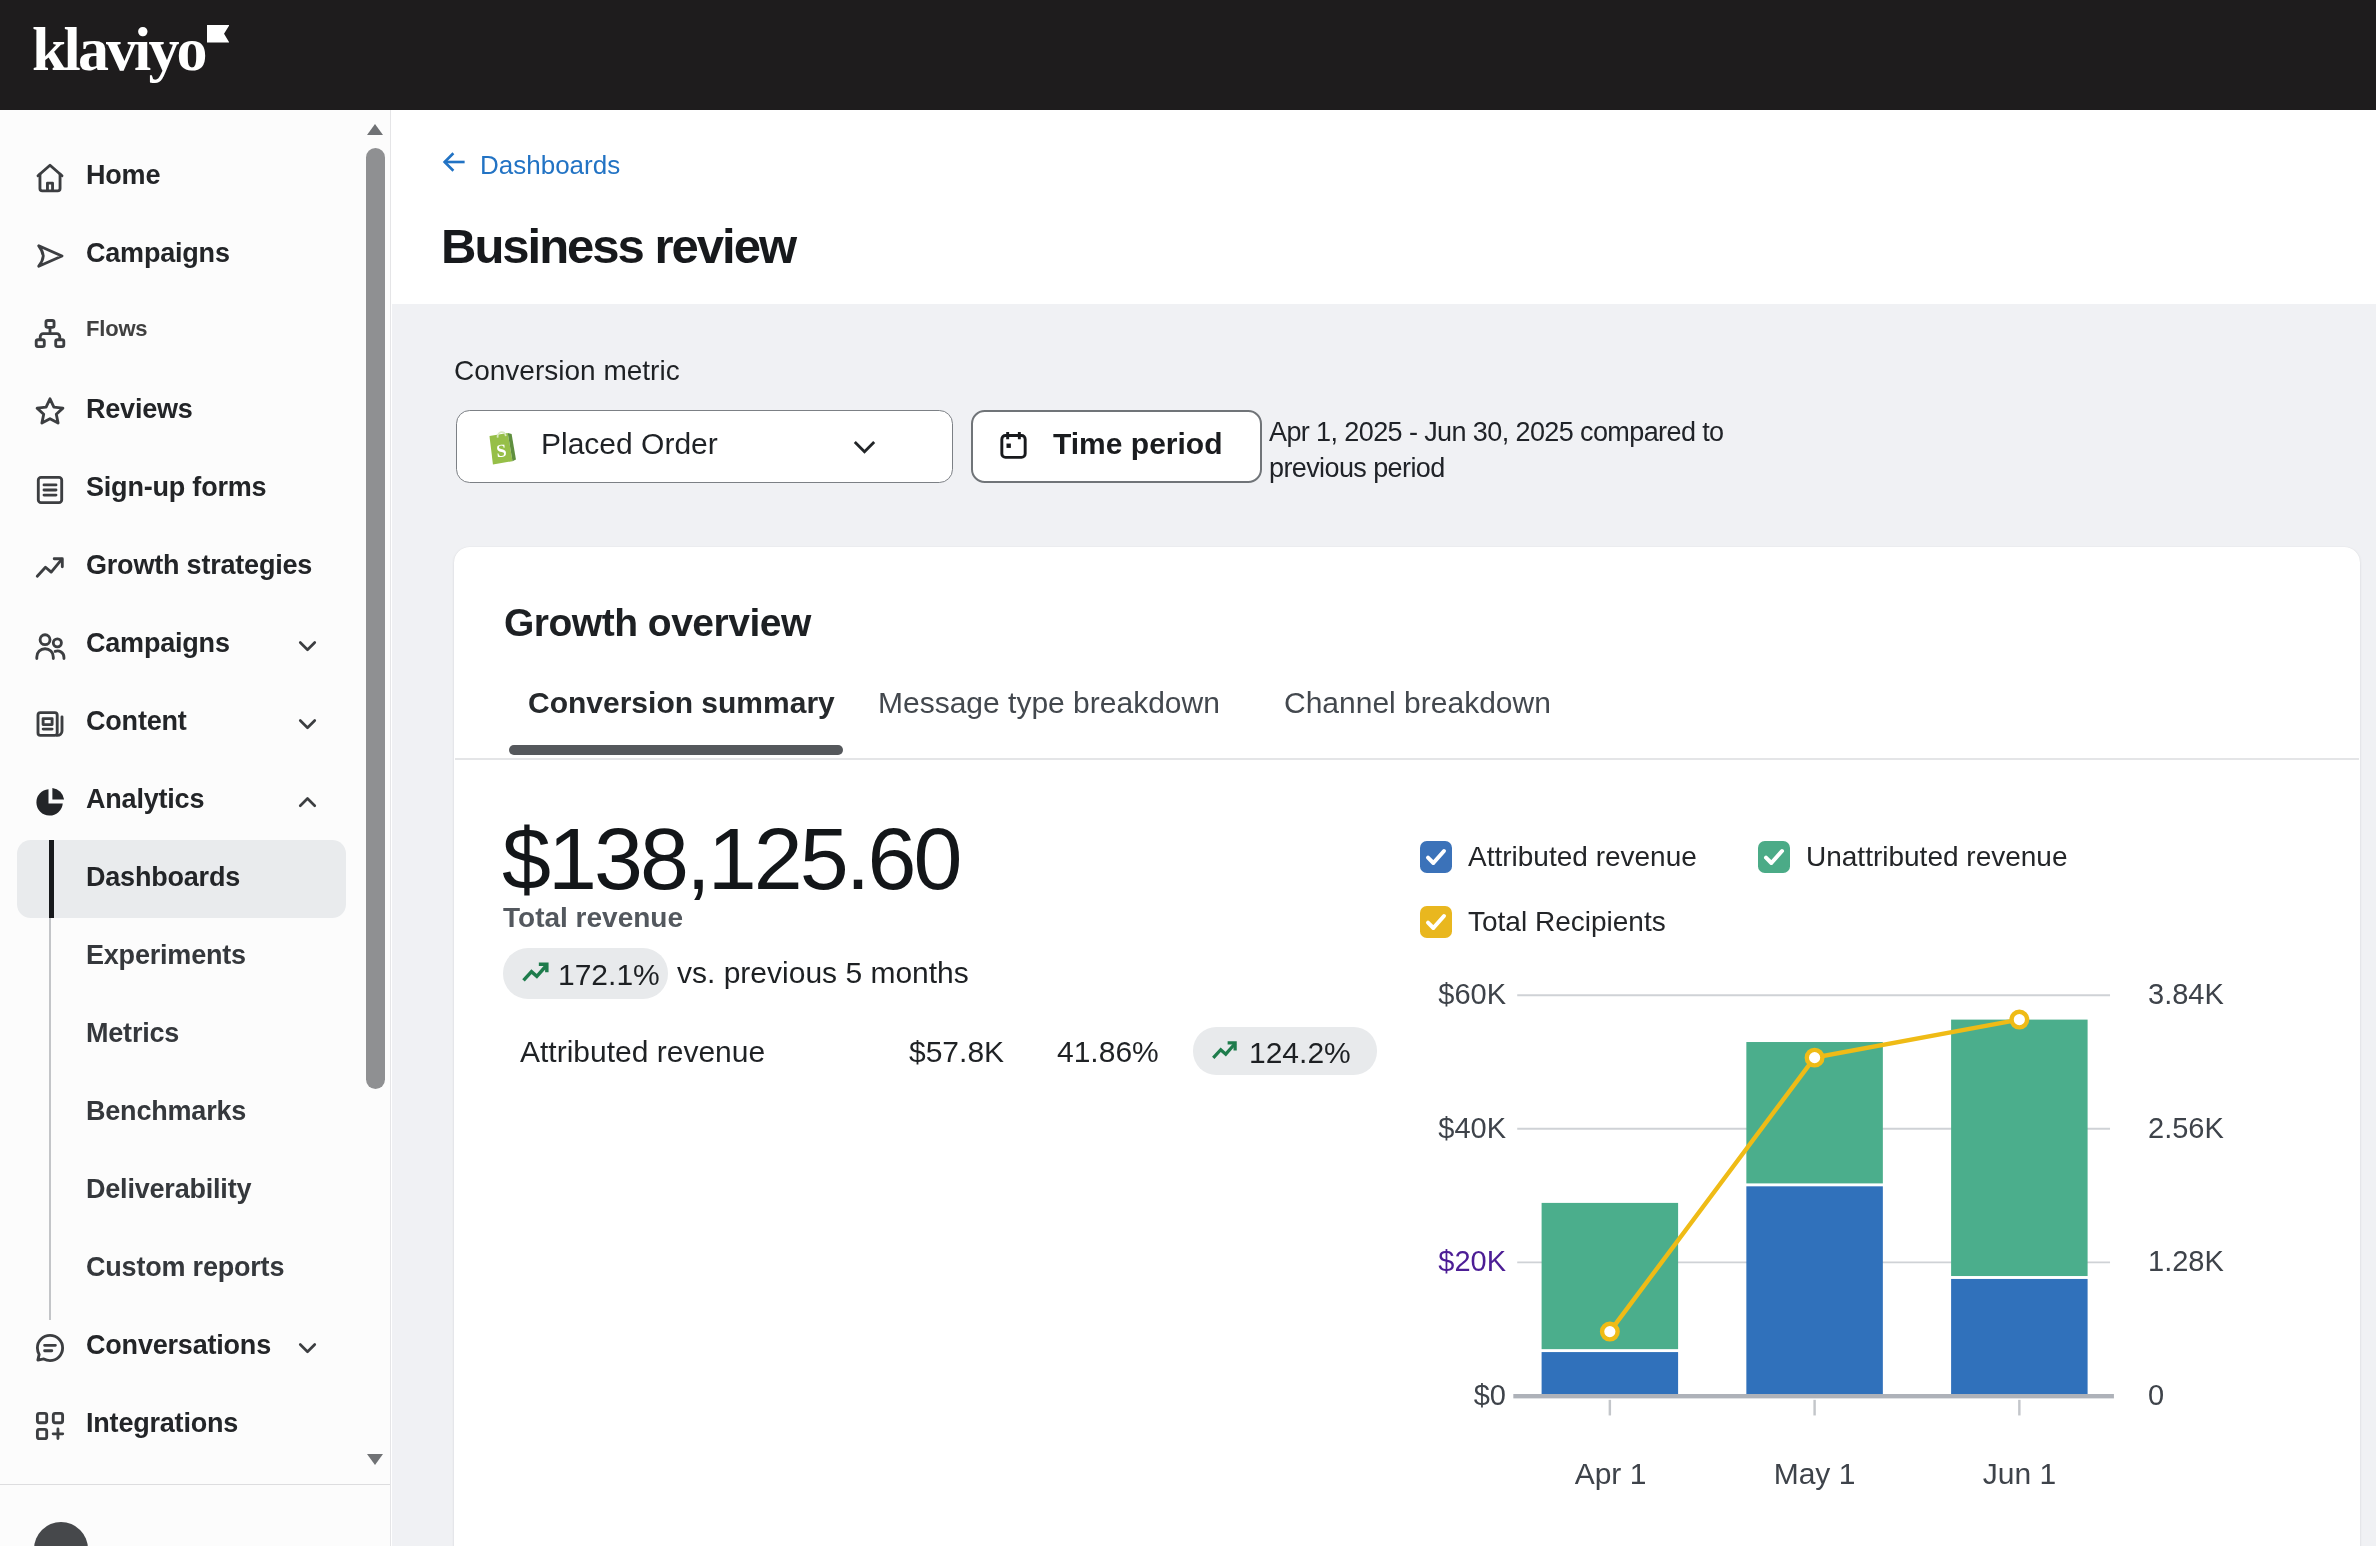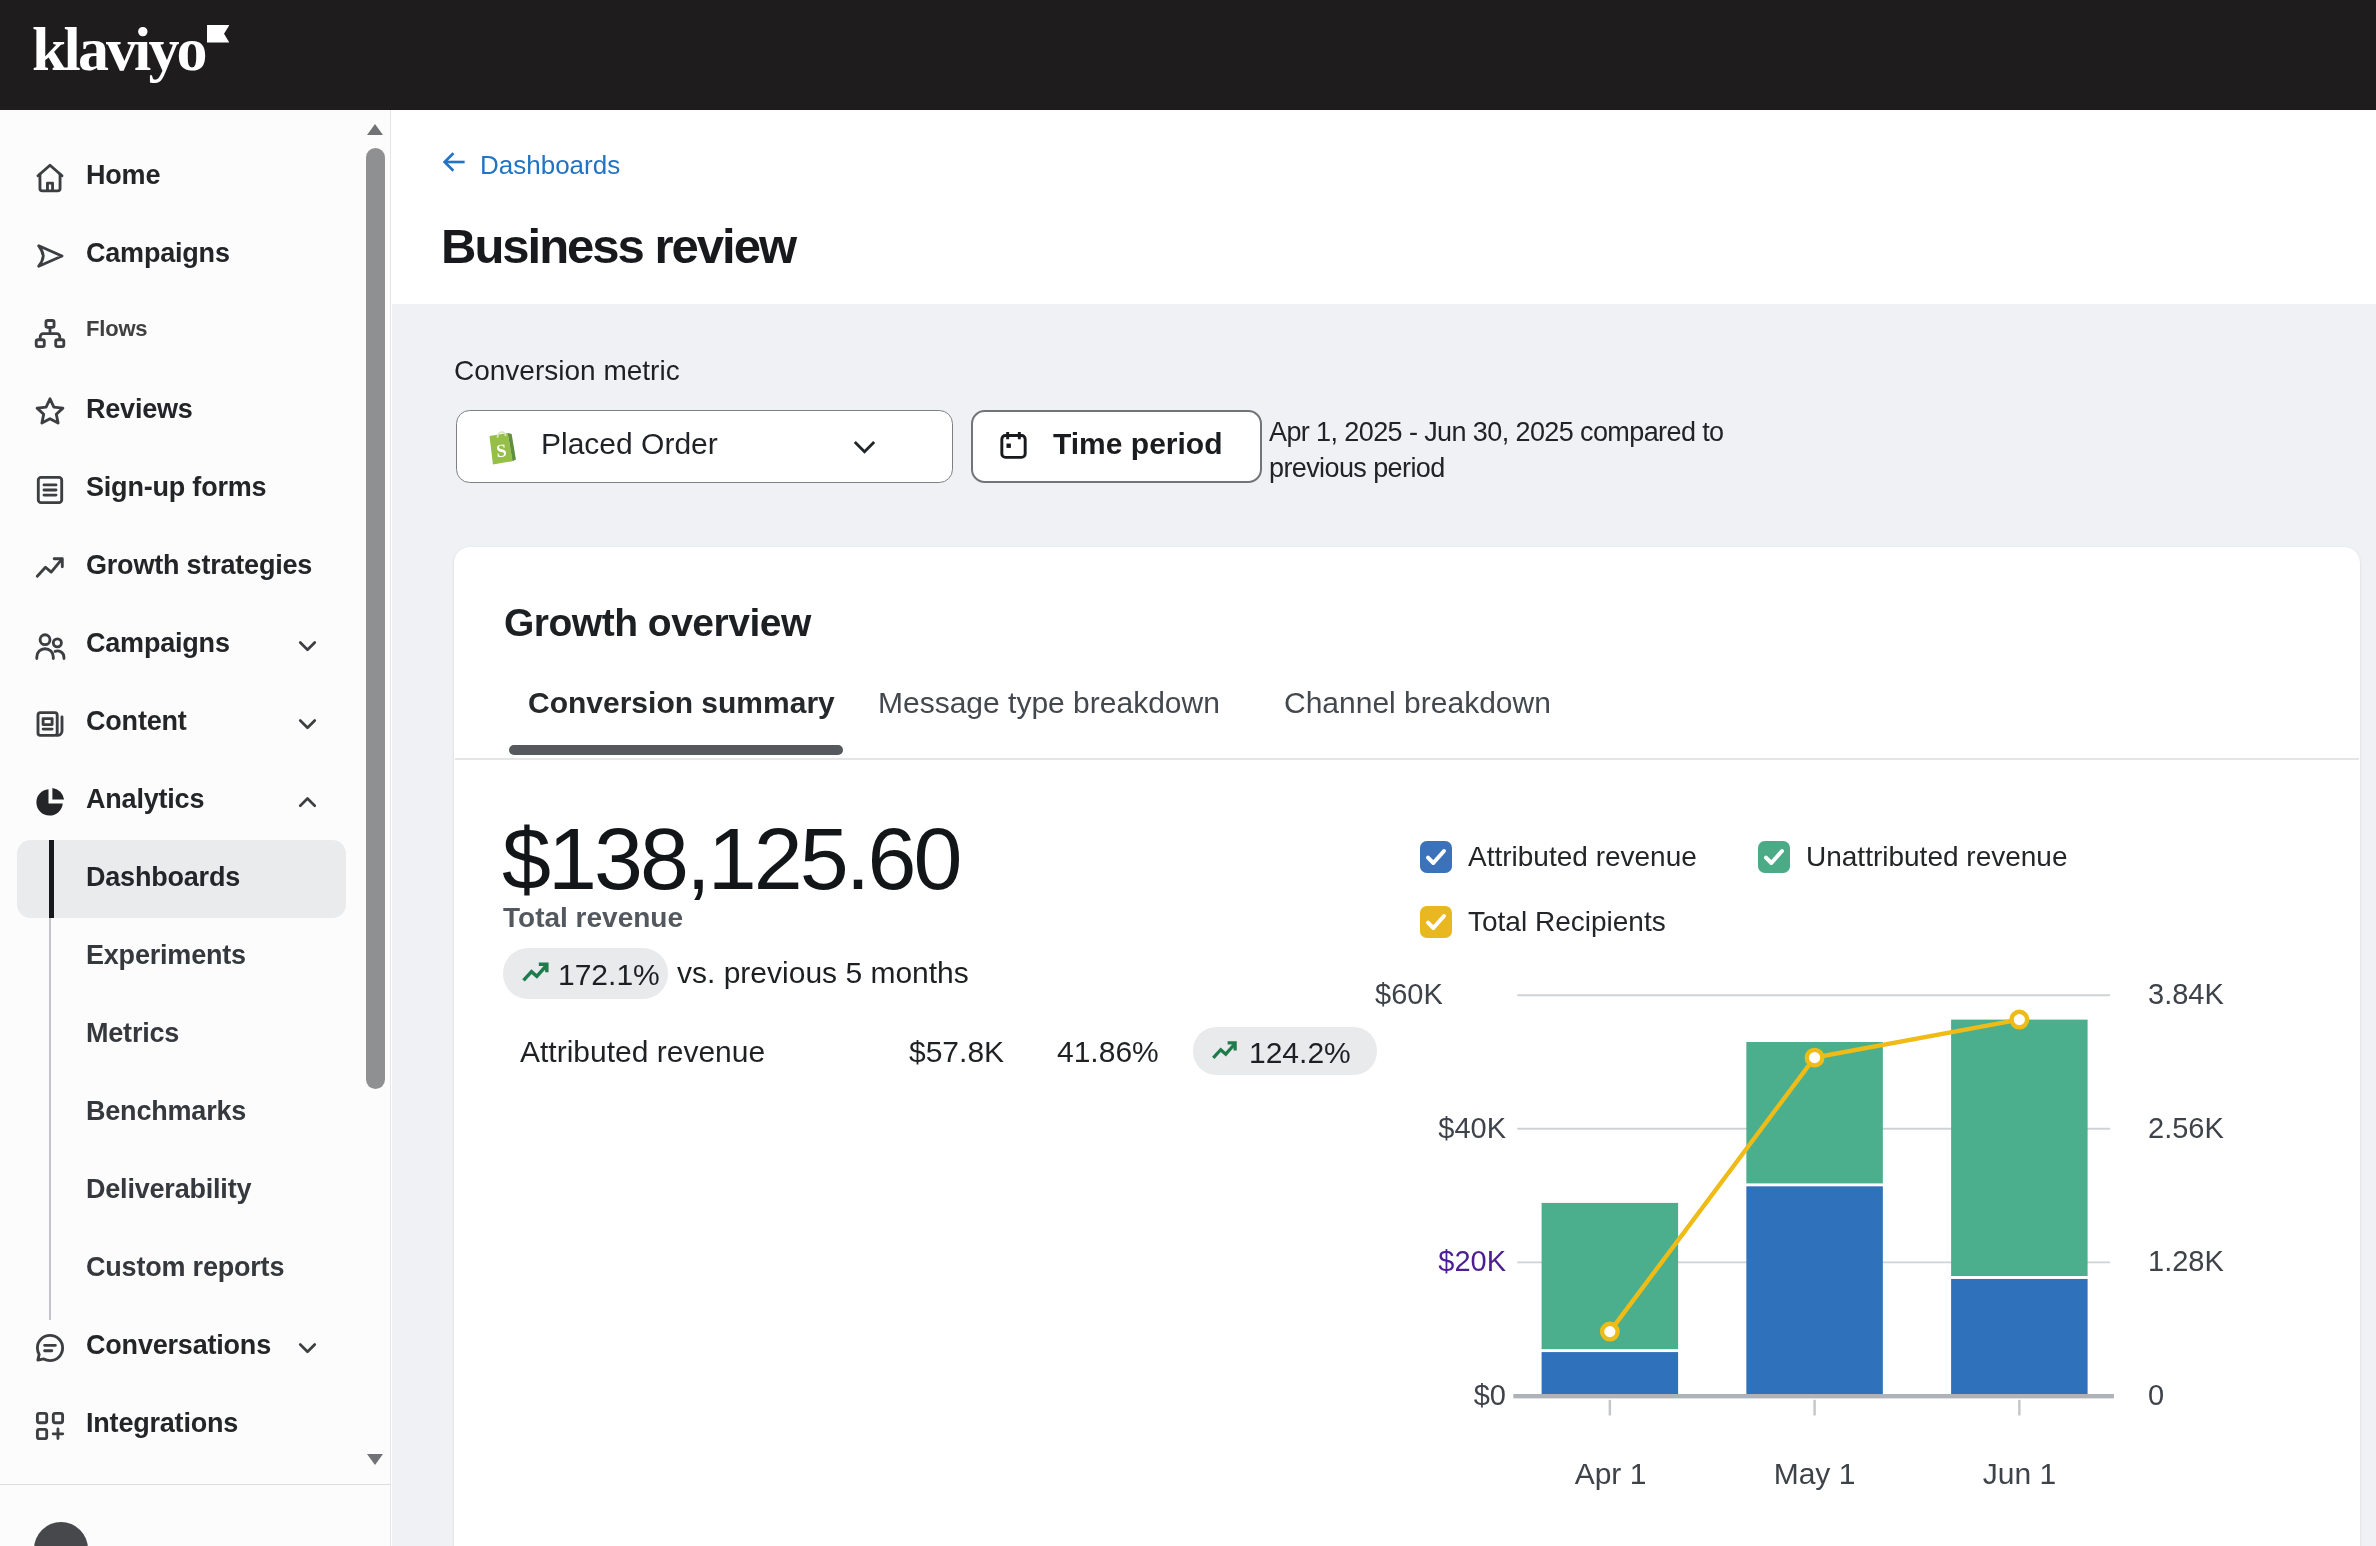--- a/index.html
+++ b/index.html
@@ -190,21 +190,21 @@
 <rect x="561" y="322" width="140" height="118" fill="#3071bb"></rect>
 <rect x="112" y="440" width="616" height="4.5" fill="#aeb2b9"></rect>
 <line x1="211" y1="446" x2="211" y2="462" stroke="#c3c6ca" stroke-width="2.5"></line>
 <line x1="421" y1="446" x2="421" y2="462" stroke="#c3c6ca" stroke-width="2.5"></line>
 <line x1="631" y1="446" x2="631" y2="462" stroke="#c3c6ca" stroke-width="2.5"></line>
 <polyline points="211,376 421,95 631,56" fill="none" stroke="#efbb16" stroke-width="4.5"></polyline>
 <circle cx="211" cy="376" r="8" fill="#fff" stroke="#efbb16" stroke-width="4.5"></circle>
 <circle cx="421" cy="95" r="8" fill="#fff" stroke="#efbb16" stroke-width="4.5"></circle>
 <circle cx="631" cy="56" r="8" fill="#fff" stroke="#efbb16" stroke-width="4.5"></circle>
 </svg>
-<div class="abs" style="left:1375px;top:978px;width:131px;text-align:left;font-size:29px;color:#3e434a;">$60K</div>
+<div class="abs" style="left:1375px;top:978px;width:131px;text-align:right;font-size:29px;color:#3e434a;">$60K</div>
 <div class="abs" style="left:1375px;top:1112px;width:131px;text-align:right;font-size:29px;color:#3e434a;">$40K</div>
 <div class="abs" style="left:1375px;top:1245px;width:131px;text-align:right;font-size:29px;color:#4c1d95;">$20K</div>
 <div class="abs" style="left:1375px;top:1379px;width:131px;text-align:right;font-size:29px;color:#3e434a;">$0</div>
 <div class="abs" style="left:2148px;top:978px;font-size:29px;color:#3e434a;">3.84K</div>
 <div class="abs" style="left:2148px;top:1112px;font-size:29px;color:#3e434a;">2.56K</div>
 <div class="abs" style="left:2148px;top:1245px;font-size:29px;color:#3e434a;">1.28K</div>
 <div class="abs" style="left:2148px;top:1379px;font-size:29px;color:#3e434a;">0</div>
 <div class="abs" style="left:1513px;top:1457px;width:195px;text-align:center;font-size:30px;color:#3e434a;">Apr 1</div>
 <div class="abs" style="left:1717px;top:1457px;width:195px;text-align:center;font-size:30px;color:#3e434a;">May 1</div>
 <div class="abs" style="left:1922px;top:1457px;width:195px;text-align:center;font-size:30px;color:#3e434a;">Jun 1</div>

